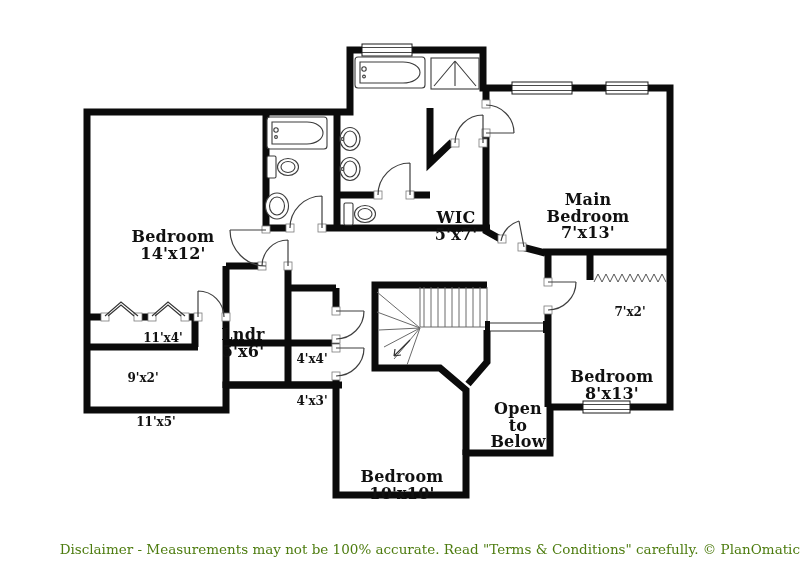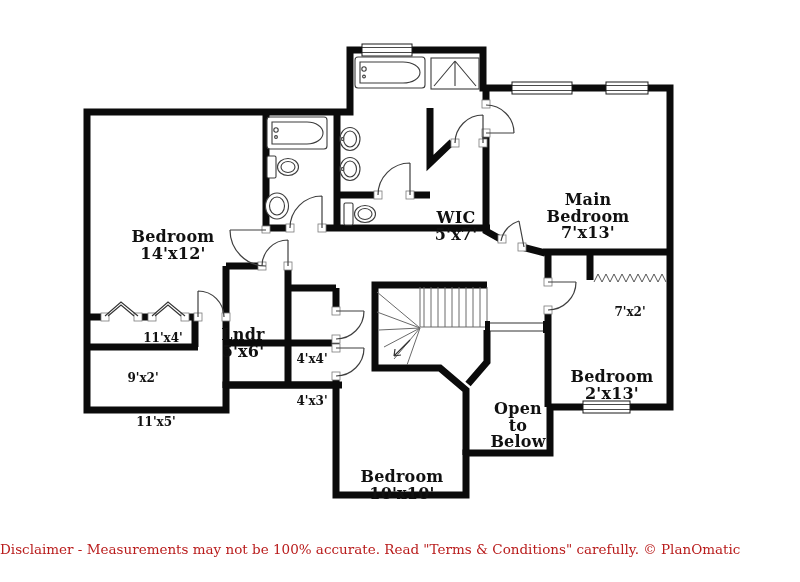--- a/index.html
+++ b/index.html
@@ -4,22 +4,22 @@
 <style>
   html,body{margin:0;padding:0;background:#ffffff;}
   #stage{position:relative;width:800px;height:582px;background:#ffffff;overflow:hidden;
          font-family:"DejaVu Serif","Liberation Serif",serif;}
   #plan-svg{position:absolute;left:0;top:0;}
   .lbl{position:absolute;transform:translate(-50%,-50%);text-align:center;color:#111;
        font-weight:bold;white-space:nowrap;line-height:1.04;margin-top:48px;}
   .lbl span{display:block;}
   .room{font-size:16px;letter-spacing:.2px;}
   .dim{font-size:12px;}
-  #footer{position:absolute;left:0;top:541px;width:100%;text-align:left;
-          font-size:13.5px;color:#b91c1c;font-weight:normal;}
+  #footer{position:absolute;left:0;top:541px;width:100%;text-align:right;
+          font-size:13.5px;color:#4d7c0f;font-weight:normal;}
 </style>
 </head>
 <body>
 
 <div id="stage">
 
   <svg id="plan-svg" width="800" height="582" viewBox="0 0 800 582">
 
     <g stroke="#0b0b0b" stroke-width="7" fill="none" stroke-linejoin="miter">
 
@@ -186,21 +186,21 @@
   <div class="lbl room" style="left:456px;top:179px">
     <span>WIC</span>
       <span>5'x7'</span>
   </div>
   <div class="lbl room" style="left:243px;top:296px">
     <span>Lndr</span>
       <span>5'x6'</span>
   </div>
   <div class="lbl room" style="left:612px;top:338px">
     <span>Bedroom</span>
-      <span>2'x13'</span>
+      <span>8'x13'</span>
   </div>
   <div class="lbl room" style="left:402px;top:438px">
     <span>Bedroom</span>
       <span>10'x10'</span>
   </div>
   <div class="lbl room" style="left:518px;top:378px">
     <span>Open</span>
       <span>to</span>
       <span>Below</span>
   </div>

